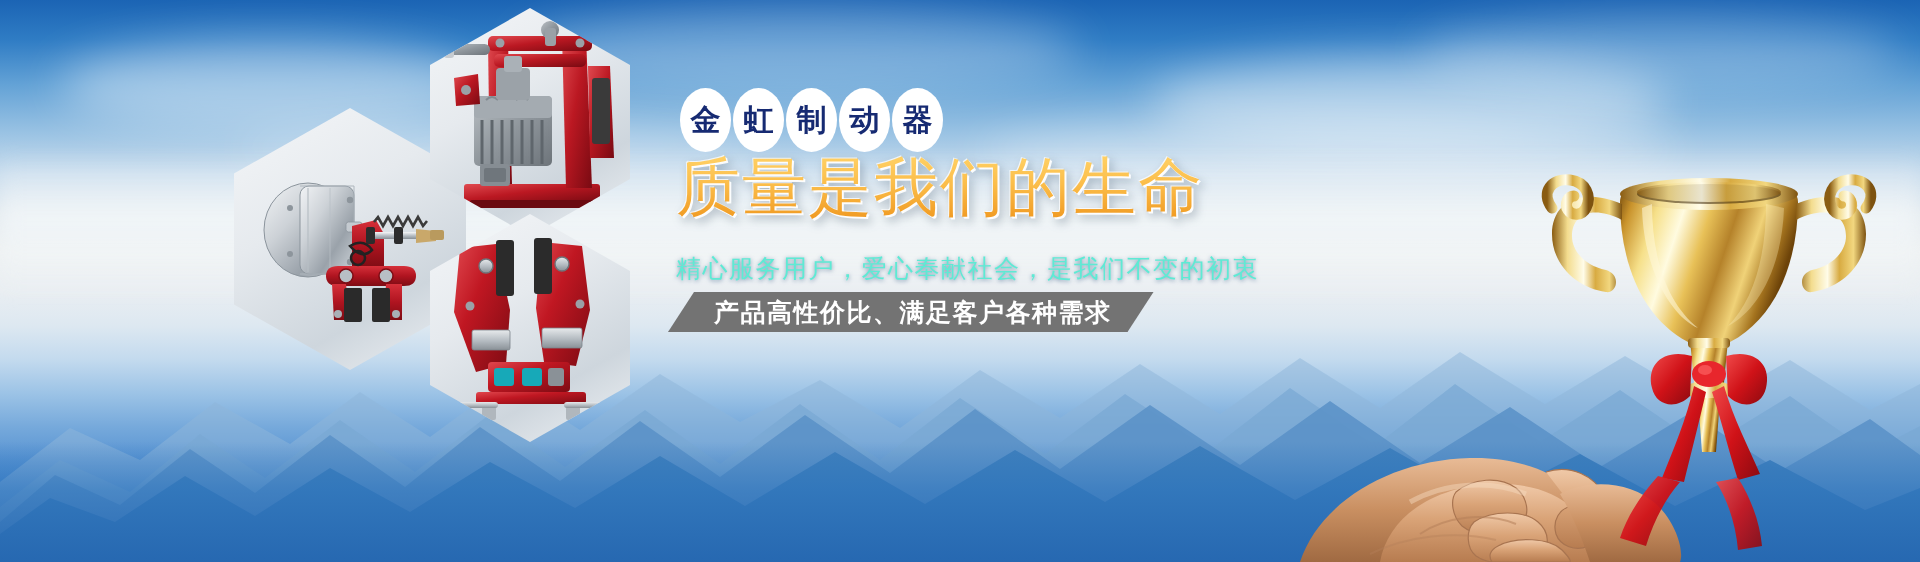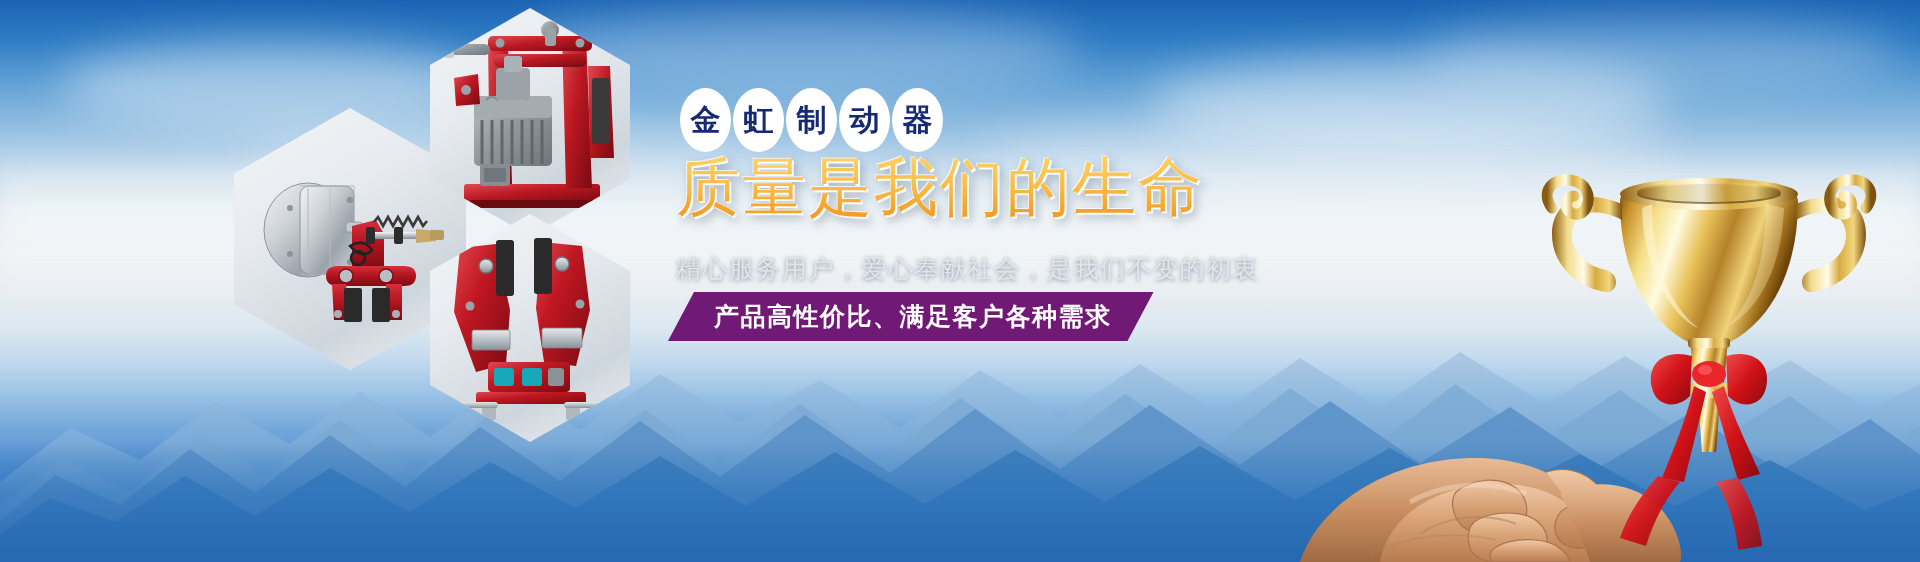--- a/index.html
+++ b/index.html
@@ -108,30 +108,30 @@
     text-shadow:0 0 0 rgba(0,0,0,0);
     filter:drop-shadow(2px 2px 0 rgba(255,255,255,.92)) drop-shadow(-1px -1px 0 rgba(255,255,255,.75)) drop-shadow(3px 4px 5px rgba(70,90,110,.35));
     white-space:nowrap;
   }
 
   
   .subtitle{
     position:absolute;left:26px;top:252px;
     font-family:"DejaVu Sans","Liberation Sans",sans-serif;
     font-size:25px;font-weight:500;letter-spacing:1.5px;
-    color:#e5e5e5;
+    color:#5eead4;
     text-shadow:0 1px 4px rgba(20,60,110,.55);
     white-space:nowrap;
   }
 
   
   .ribbon{
     position:absolute;left:18px;top:292px;
-    height:49px;min-width:410px;
-    background:#701a75;
+    height:40px;min-width:410px;
+    background:#737373;
     clip-path:polygon(26px 0,100% 0,calc(100% - 26px) 100%,0 100%);
     display:flex;align-items:center;
     box-shadow:0 3px 10px rgba(80,0,6,.3);
   }
   .ribbon-text{
     padding-left:46px;padding-right:42px;
     font-family:"DejaVu Sans","Liberation Sans",sans-serif;
     font-size:25px;font-weight:700;letter-spacing:1.5px;
     color:#ffffff;white-space:nowrap;
   }

